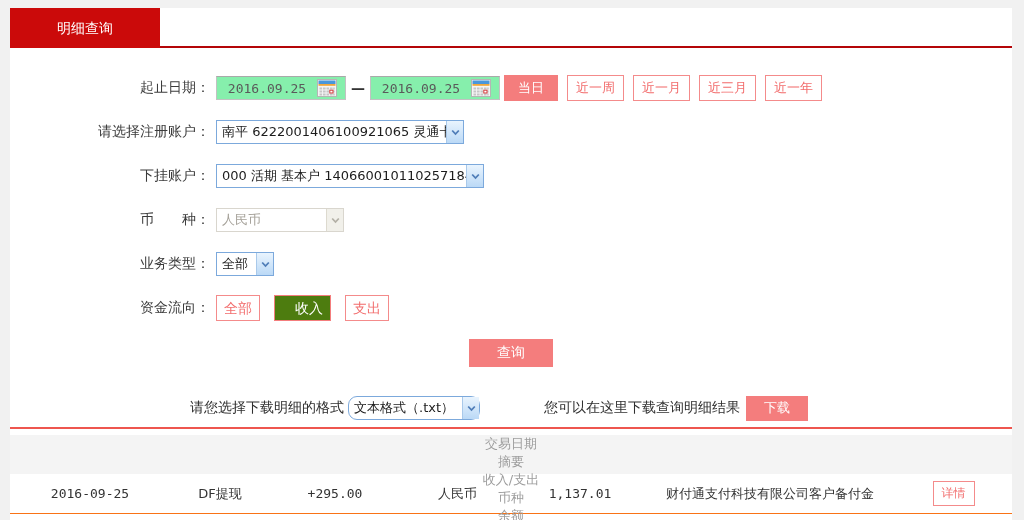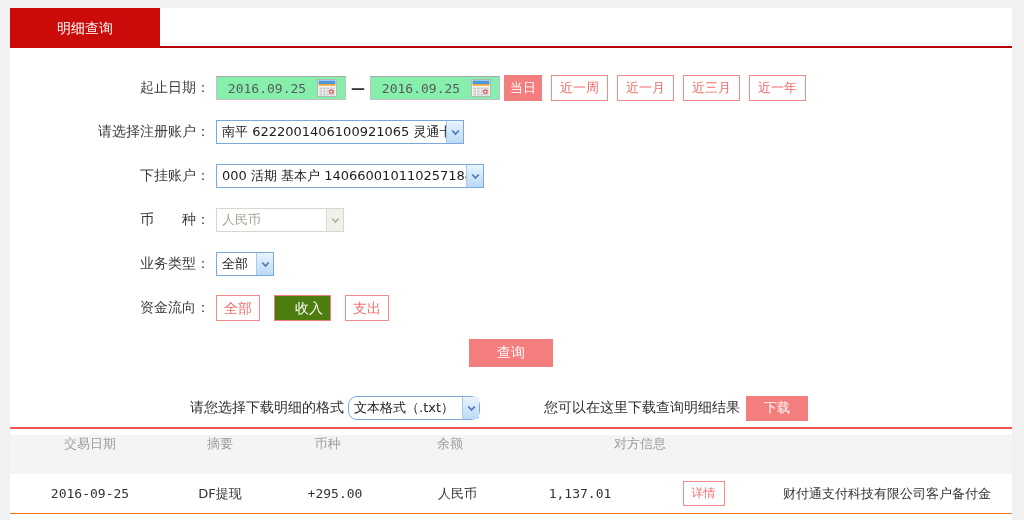--- a/index.html
+++ b/index.html
@@ -82,21 +82,21 @@
     color: #F26D6D;
     font-size: 13px;
     font-family: inherit;
     cursor: pointer;
   }
   .pill.filled {
     background: #F47D7D;
     border-color: #F47D7D;
     color: #fff;
   }
-  .pill.first { margin-left: 4px; padding: 0 5px; }
+  .pill.first { margin-left: 4px; padding: 0 13px; }
 
   
   .sel {
     display: flex;
     align-items: center;
     height: 24px;
     border: 1px solid #7CA9DC;
     background: #fff;
     cursor: pointer;
   }
@@ -177,20 +177,22 @@
     cursor: pointer;
   }
 
   
   .table-wrap { margin-top: 6px; border-top: 2px solid #EE564F; }
   .t-header {
     display: flex;
     height: 39px;
     margin-top: 6px;
     background: #F4F4F4;
+    align-items: center;
+    flex-direction: column;
   }
   .t-header .cell { color: #9d9d9d; font-size: 13px; }
   .t-row {
     display: flex;
     height: 40px;
     align-items: center;
     background: #fff;
     border-bottom: 1px solid #f97316;
   }
   .t-row .cell { color: #333; font-size: 13px; }
@@ -373,31 +375,32 @@
       </div>
       <span class="dl-hint">您可以在这里下载查询明细结果</span>
       <button class="dl-btn">下载</button>
     </div>
   </div>
 
   <div class="table-wrap">
     <div class="t-header">
       <div class="cell c1">交易日期</div>
       <div class="cell c2">摘要</div>
+      <div class="cell c3">收入/支出</div>
       <div class="cell c4">币种</div>
       <div class="cell c5">余额</div>
       <div class="cell c6">对方信息</div>
       <div class="cell c7"></div>
     </div>
     <div class="t-row">
       <div class="cell c1 mono">2016-09-25</div>
       <div class="cell c2">DF提现</div>
       <div class="cell c3 mono amount-pos">+295.00</div>
       <div class="cell c4">人民币</div>
       <div class="cell c5 mono">1,137.01</div>
+      <div class="cell c6">财付通支付科技有限公司客户备付金</div>
       <div class="cell c7">
         <button class="detail-btn">详情</button>
       </div>
-      <div class="cell c6">财付通支付科技有限公司客户备付金</div>
     </div>
   </div>
 
 </div>
 
 </body></html>

